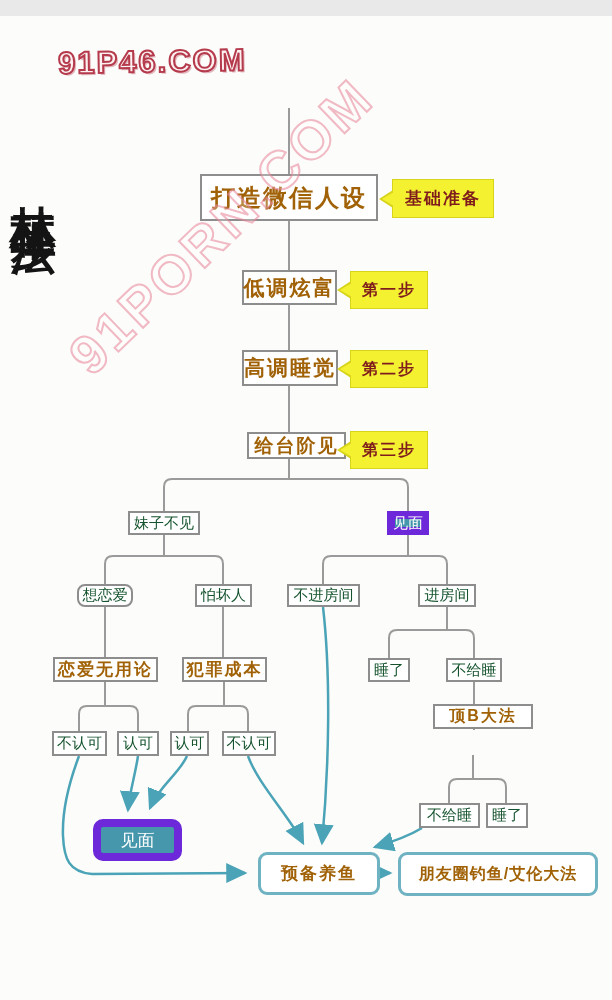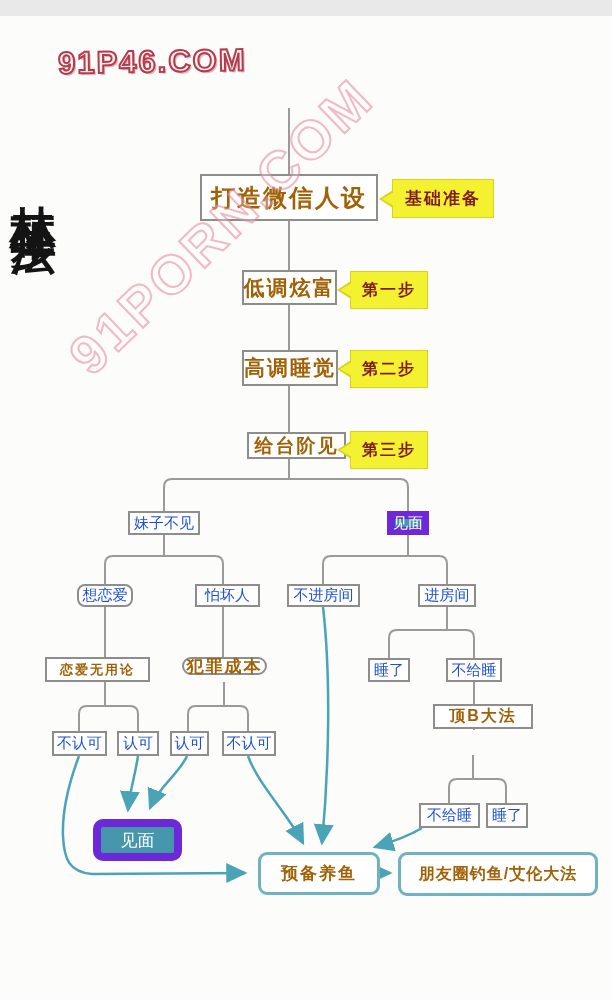--- a/index.html
+++ b/index.html
@@ -28,21 +28,21 @@
   .side-title{
     position:absolute;left:8px;top:152px;
     writing-mode:vertical-rl;text-orientation:upright;
     font-size:46px;line-height:52px;font-weight:900;color:#141414;
     letter-spacing:6px;
   }
 
   .box{
     position:absolute;box-sizing:border-box;background:#fff;
     border:2px solid #8d8d8d;display:flex;align-items:center;justify-content:center;
-    color:#1d4ed8;font-size:15px;white-space:nowrap;z-index:10;
+    color:#14532d;font-size:15px;white-space:nowrap;z-index:10;
   }
   .red{color:#a16207;font-weight:bold;}
   .step{font-weight:bold;letter-spacing:2px;}
   .teal-box{background:#4797ac;border:8px solid #6d28d9;color:#fff;}
 
   .callout{
     position:absolute;box-sizing:border-box;background:#f4f131;
     border:1.5px solid #d8d41c;display:flex;align-items:center;justify-content:center;
     color:#7f1d1d;font-weight:bold;letter-spacing:2px;z-index:10;
   }
@@ -119,26 +119,26 @@
   <div class="box step red" style="left:242px;top:334px;width:96px;height:36px;font-size:21px;">高调睡觉</div>
   <div class="callout" style="left:350px;top:334px;width:78px;height:38px;font-size:16px;">第二步</div>
 
   <div class="box step red" style="left:247px;top:416px;width:99px;height:27px;font-size:19px;">给台阶见</div>
   <div class="callout" style="left:350px;top:415px;width:78px;height:38px;font-size:16px;">第三步</div>
 
   <div class="box" style="left:128px;top:495px;width:72px;height:24px;">妹子不见</div>
   <div class="box teal-box" style="left:387px;top:495px;width:42px;height:24px;">见面</div>
 
   <div class="box" style="left:77px;top:568px;width:56px;height:23px;border-radius:8px;">想恋爱</div>
-  <div class="box" style="left:195px;top:568px;width:65px;height:23px;">怕坏人</div>
+  <div class="box" style="left:195px;top:568px;width:57px;height:23px;">怕坏人</div>
   <div class="box" style="left:287px;top:568px;width:73px;height:23px;">不进房间</div>
   <div class="box" style="left:418px;top:568px;width:58px;height:23px;">进房间</div>
 
-  <div class="box red" style="left:45px;top:641px;width:105px;height:25px;font-size:13px;letter-spacing:2px;">恋爱无用论</div>
-  <div class="box red" style="left:182px;top:641px;width:85px;height:18px;font-size:17px;letter-spacing:2px;border-radius:11px;">犯罪成本</div>
+  <div class="box red" style="left:53px;top:641px;width:105px;height:25px;font-size:17px;letter-spacing:2px;">恋爱无用论</div>
+  <div class="box red" style="left:182px;top:641px;width:85px;height:25px;font-size:17px;letter-spacing:2px;">犯罪成本</div>
 
   <div class="box" style="left:52px;top:715px;width:55px;height:25px;">不认可</div>
   <div class="box" style="left:117px;top:715px;width:42px;height:25px;">认可</div>
   <div class="box" style="left:170px;top:715px;width:39px;height:25px;">认可</div>
   <div class="box" style="left:222px;top:715px;width:54px;height:25px;">不认可</div>
 
   <div class="box" style="left:368px;top:642px;width:42px;height:24px;">睡了</div>
   <div class="box" style="left:446px;top:642px;width:56px;height:24px;">不给睡</div>
   <div class="box red" style="left:433px;top:688px;width:100px;height:25px;font-size:16px;letter-spacing:2px;">顶B大法</div>
   <div class="box" style="left:419px;top:787px;width:61px;height:25px;">不给睡</div>

